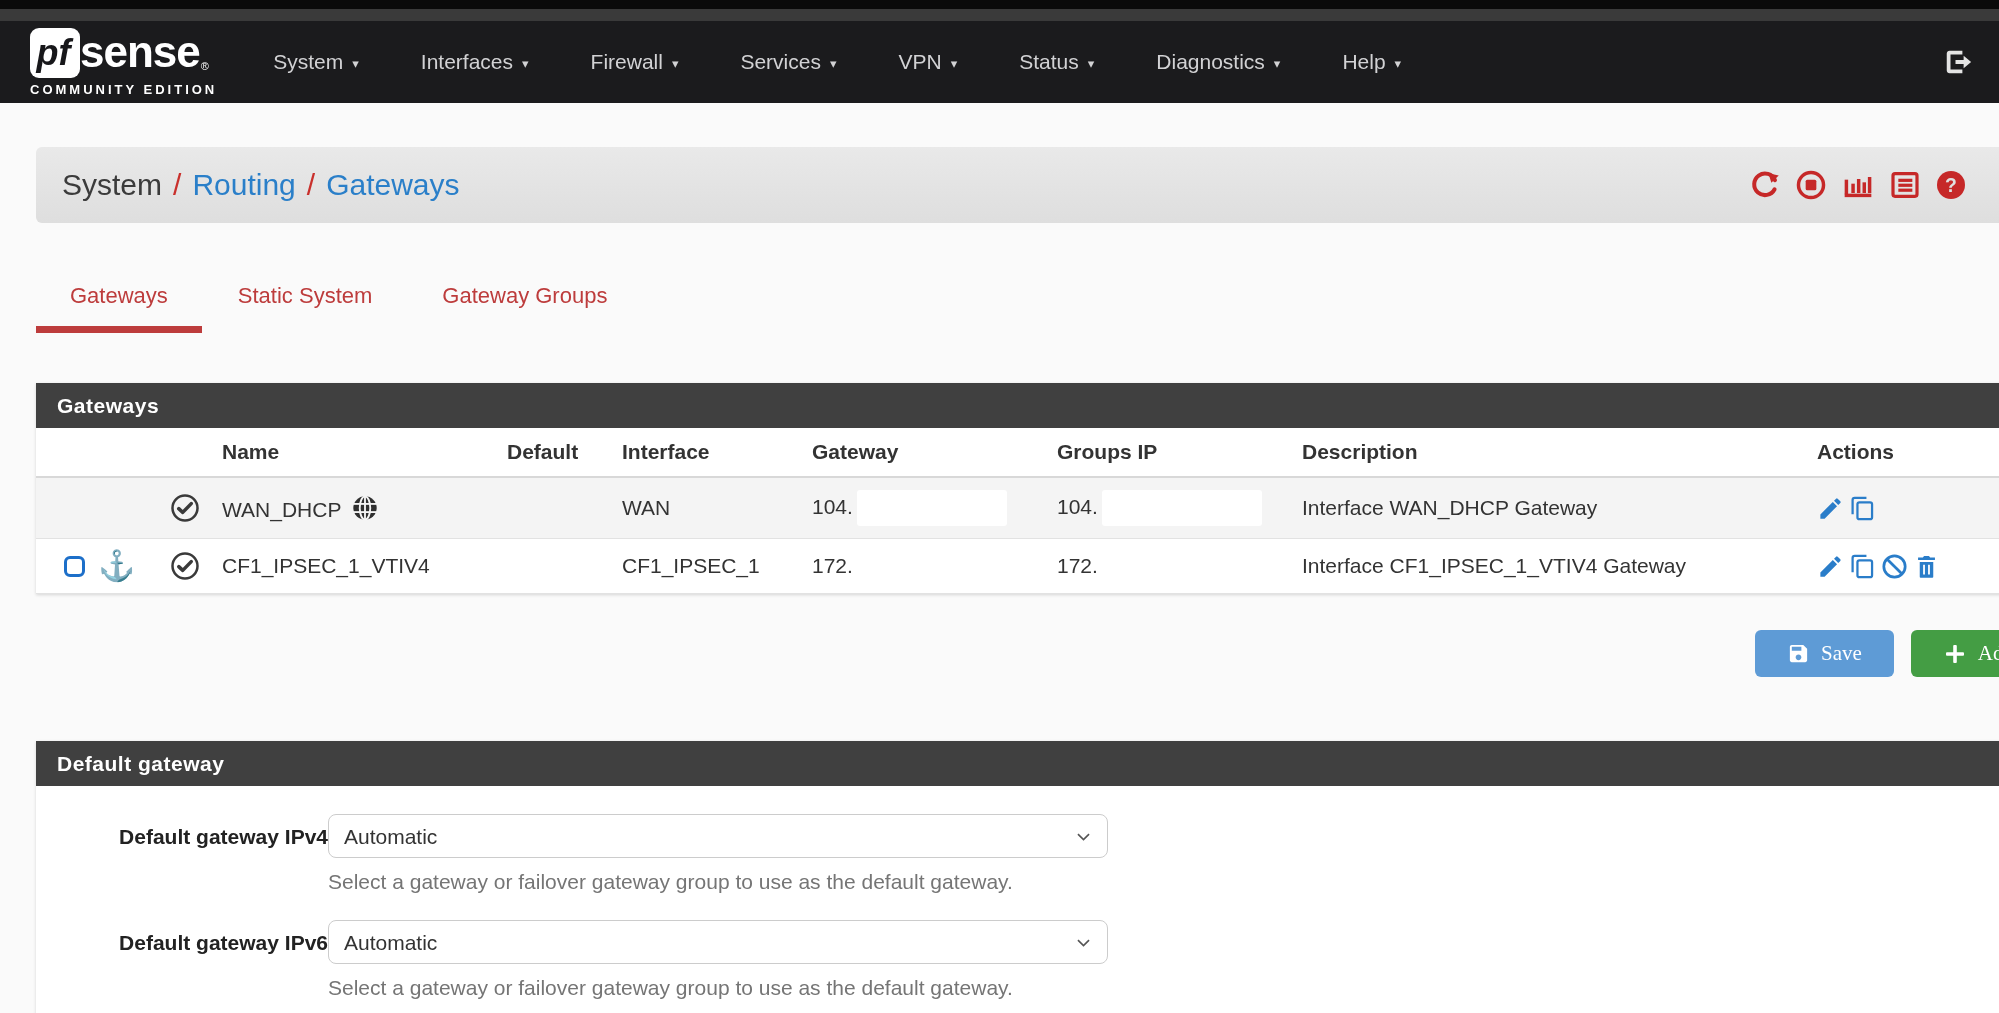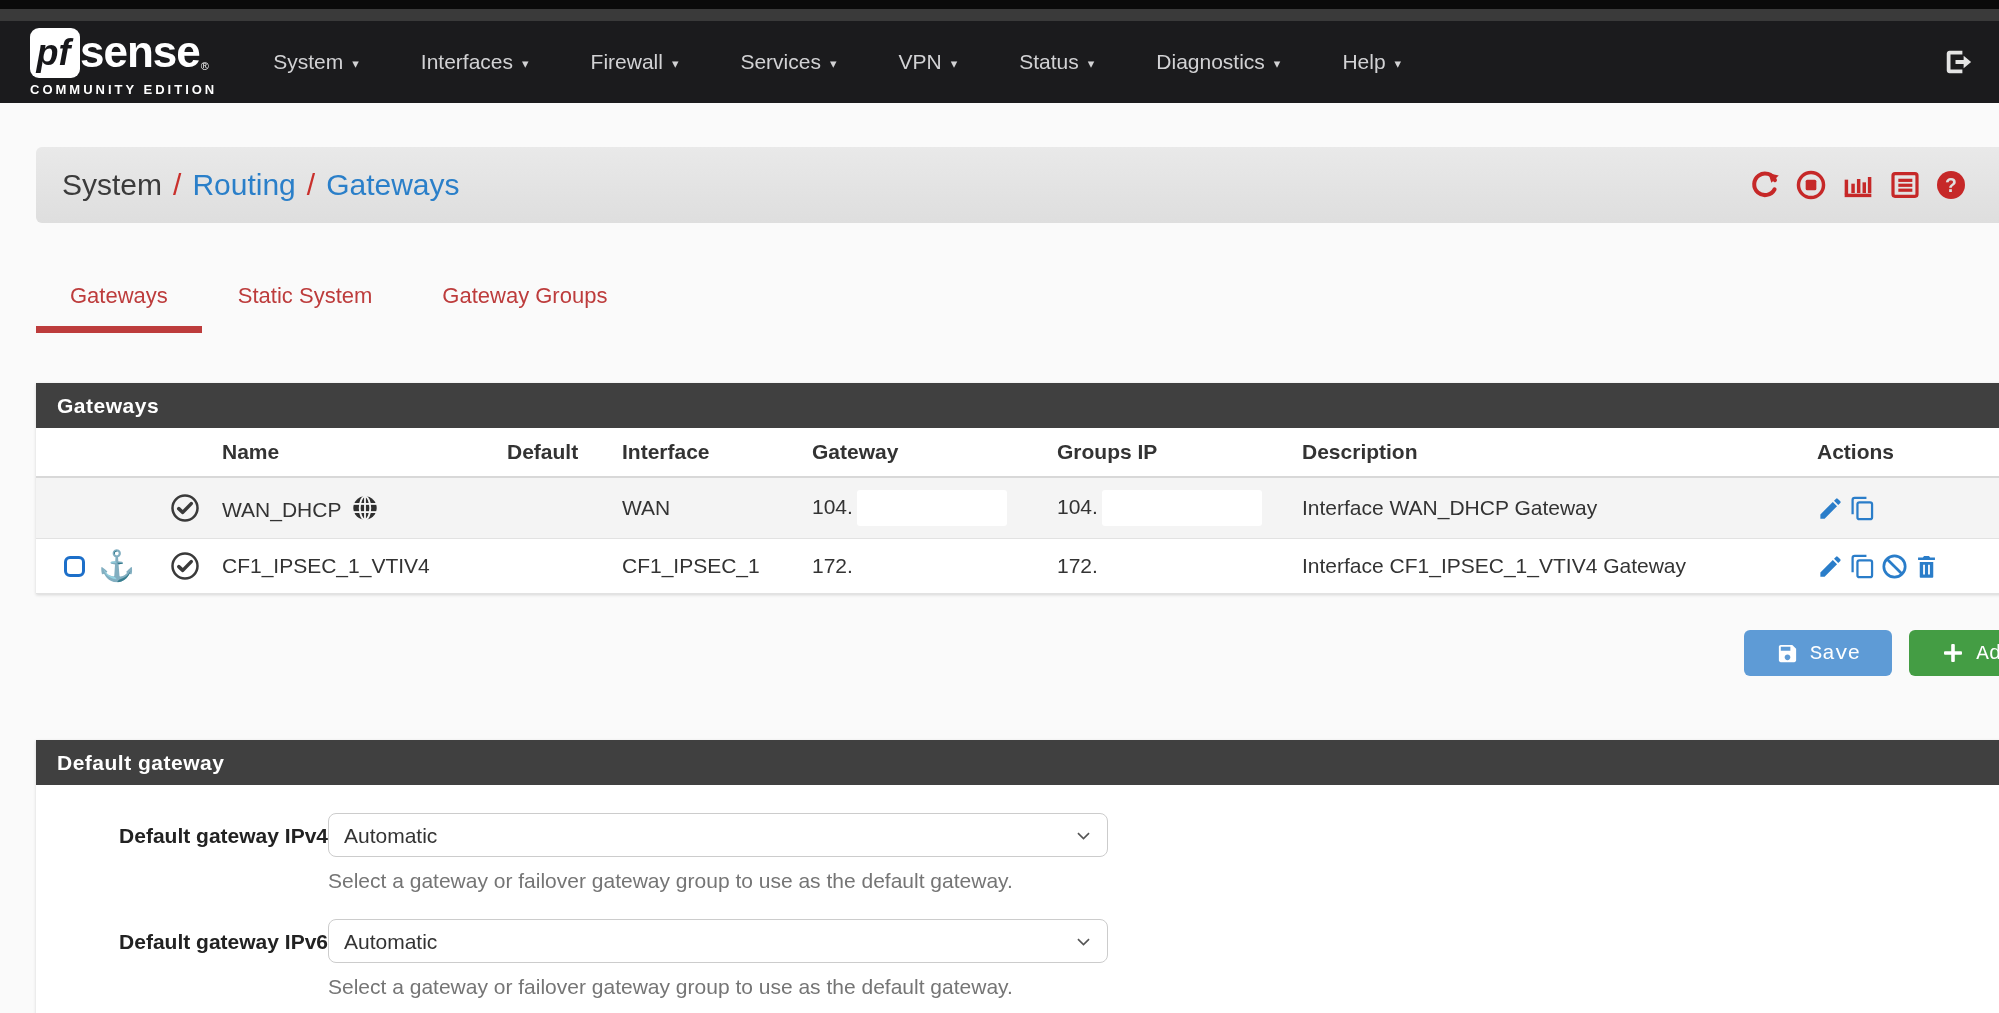--- a/index.html
+++ b/index.html
@@ -53,21 +53,21 @@
   .anchor-glyph { font-size:30px; color:#3779b8; line-height:1; cursor:pointer; }
   .status-icon { color:#3a3a3a; display:flex; margin-left:8px; }
   .globe-icon { color:#2f2f2f; display:flex; }
   .redact { display:inline-block; width:150px; height:36px; background:#fff; border-radius:3px; vertical-align:middle; margin-left:4px; }
   .actions { display:flex; align-items:center; gap:5px; color:#2a7dc9; }
   .actions svg { cursor:pointer; display:block; }
 
   
   .btn-row { width:2012px; margin-left:36px; margin-top:36px; display:flex; justify-content:flex-end; gap:17px; }
   .btn { display:flex; align-items:center; gap:11px; border:none; border-radius:6px; color:#fff;
-         font-size:21px; font-family:Liberation Mono, monospace; padding:11px 32px; cursor:pointer; }
+         font-size:21px; font-family:Liberation Serif, serif; padding:11px 32px; cursor:pointer; }
   .btn-save { background:#5e9bd6; }
   .btn-add  { background:#449d44; padding-right:34px; }
 
   
   .dg-panel { margin-top:64px; }
   .dg-body { padding:16px 0 24px; }
   .dg-row { display:flex; margin-top:12px; }
   .dg-label { width:292px; text-align:right; font-weight:bold; font-size:21px; color:#222; padding-top:11px; }
   .dg-control { width:780px; }
   .select-wrap { position:relative; }

